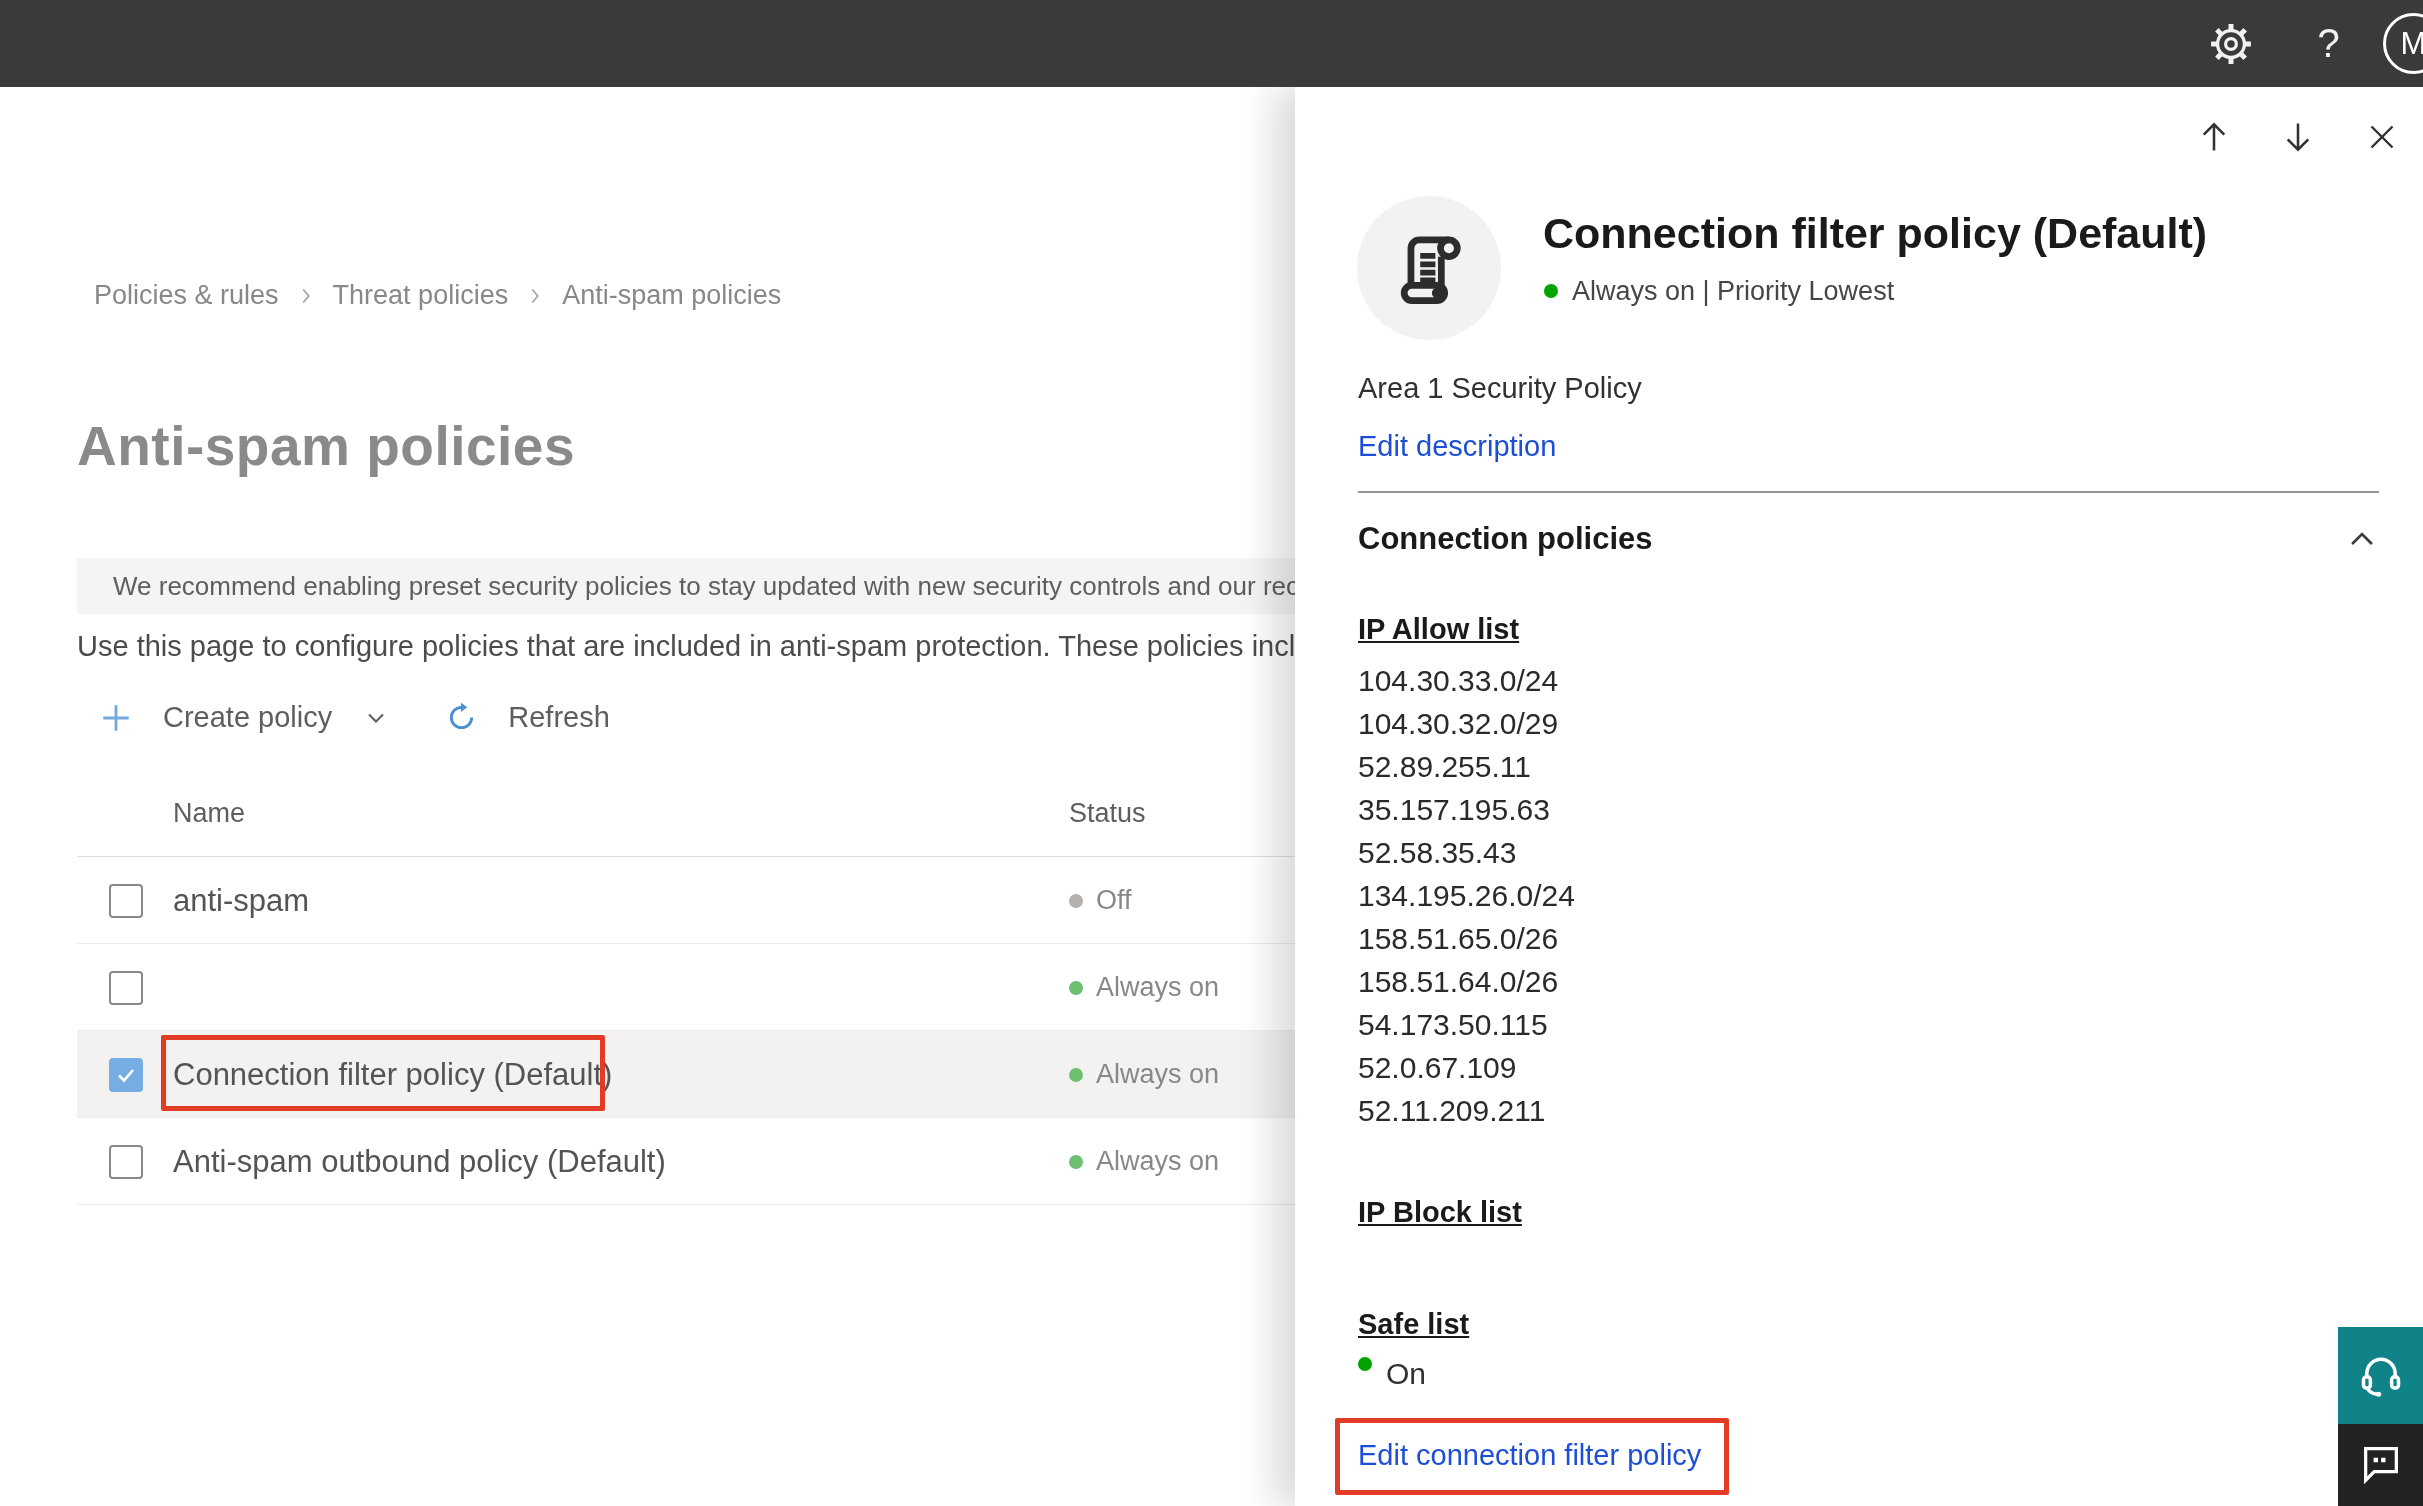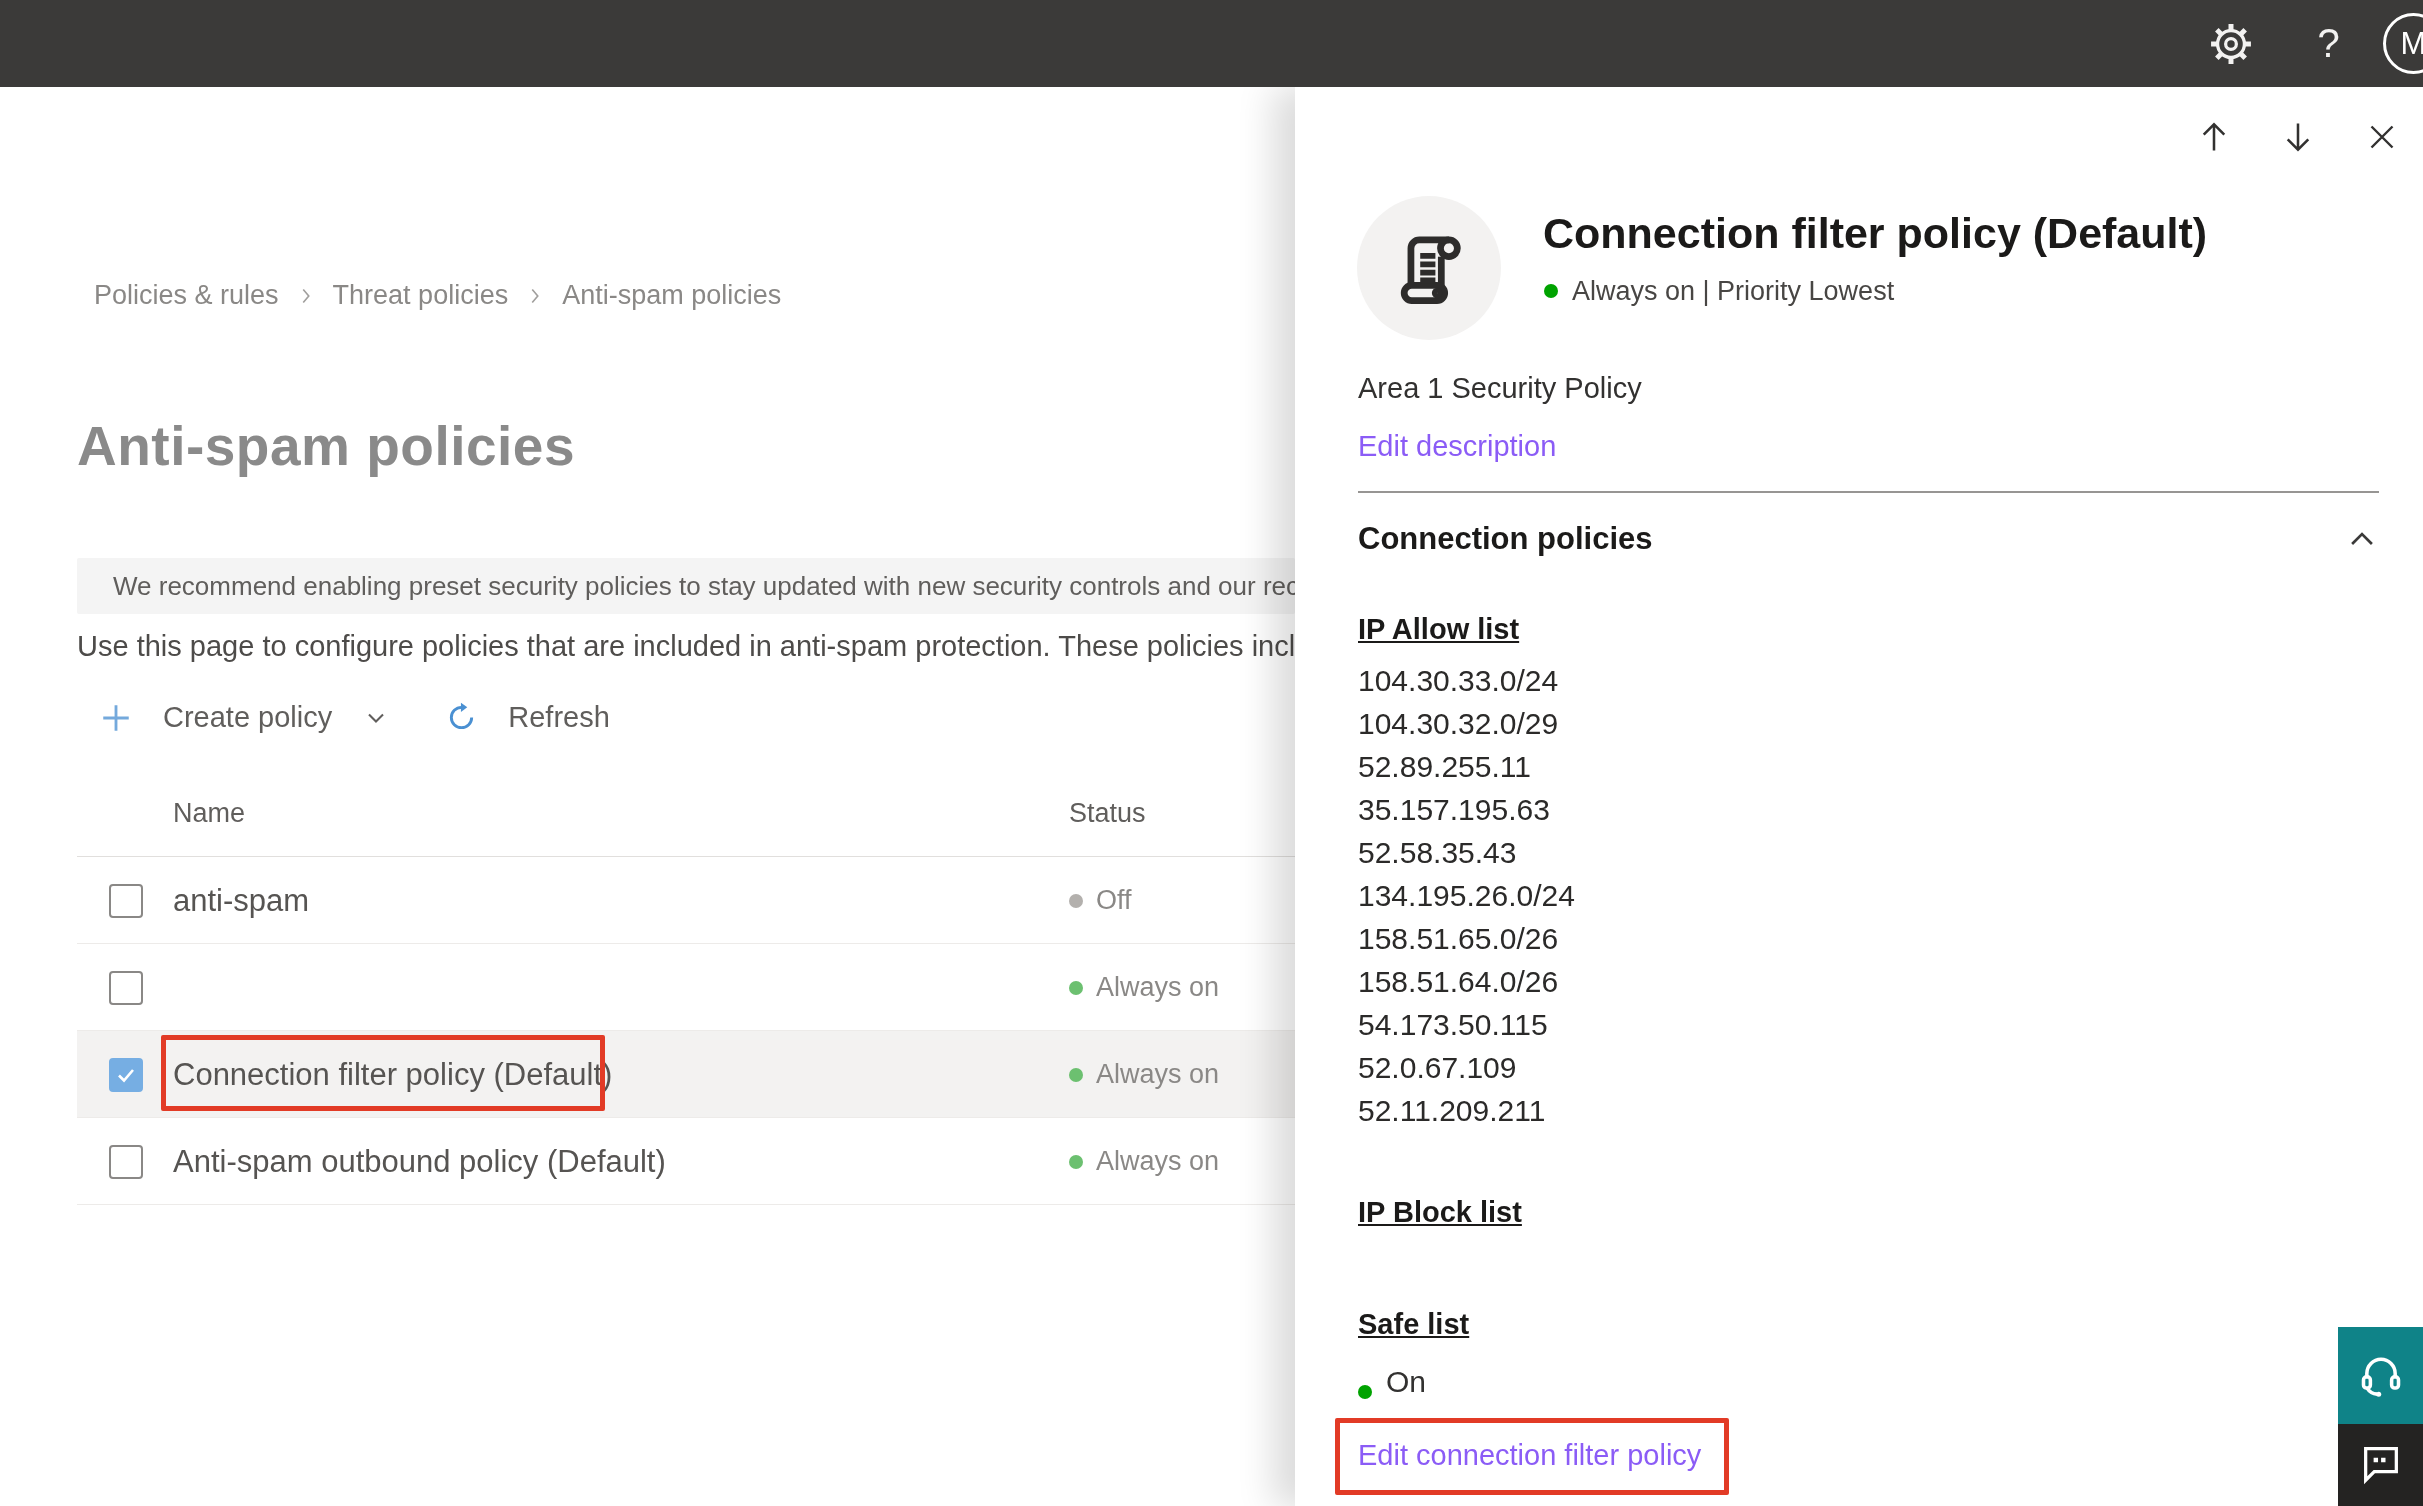--- a/index.html
+++ b/index.html
@@ -116,38 +116,38 @@
   .panel-title {
     position:absolute; left:248px; top:121px; width:832px;
     font-size:43px; font-weight:700; color:#1b1a19; line-height:51px;
   }
   .panel-status {
     position:absolute; left:249px; top:184px; height:40px;
     display:flex; align-items:center; gap:14px;
     font-size:27px; color:#484644;
   }
   .panel-area-desc { position:absolute; left:63px; top:285px; font-size:29px; color:#323130; }
-  .panel-link { font-size:29px; color:#8b5cf6; cursor:pointer; background:none; border:none;
+  .panel-link { font-size:29px; color:#1d4ed8; cursor:pointer; background:none; border:none;
                 font-family:"Liberation Sans",sans-serif; }
   .edit-desc { position:absolute; left:63px; top:343px; }
   .panel-divider { position:absolute; left:63px; top:404px; width:1021px; height:2px; background:#979593; }
   .section-header {
     position:absolute; left:63px; top:428px; width:1021px; height:48px;
     display:flex; align-items:center; justify-content:space-between; cursor:pointer;
   }
   .section-header .label { font-size:31px; font-weight:700; color:#1b1a19; }
   .sub-head { font-size:29px; font-weight:700; color:#1b1a19; position:absolute; left:63px;text-decoration:underline; }
   .ip-allow-title { top:526px; }
   .ip-list { position:absolute; left:63px; top:572px; }
   .ip-list div { font-size:30px; color:#2b2a29; line-height:43px; }
   .ip-block-title { top:1109px; }
   .safe-title { top:1221px; }
   .safe-status {
     position:absolute; left:63px; top:1270px; height:42px;
-    display:flex; align-items:flex-end; gap:14px; font-size:30px; color:#323130;
+    display:flex; align-items:flex-start; gap:14px; font-size:30px; color:#323130;
   }
   .edit-link-annotation {
     position:absolute; left:40px; top:1331px; width:394px; height:77px;
     border:5px solid #e23b26; border-radius:2px; pointer-events:none; z-index:5;
   }
   .edit-policy-link { position:absolute; left:63px; top:1352px; }
   
   .side-btn {
     position:absolute; left:2338px; width:85px; border:none; cursor:pointer; z-index:60;
     display:flex; align-items:center; justify-content:center;

